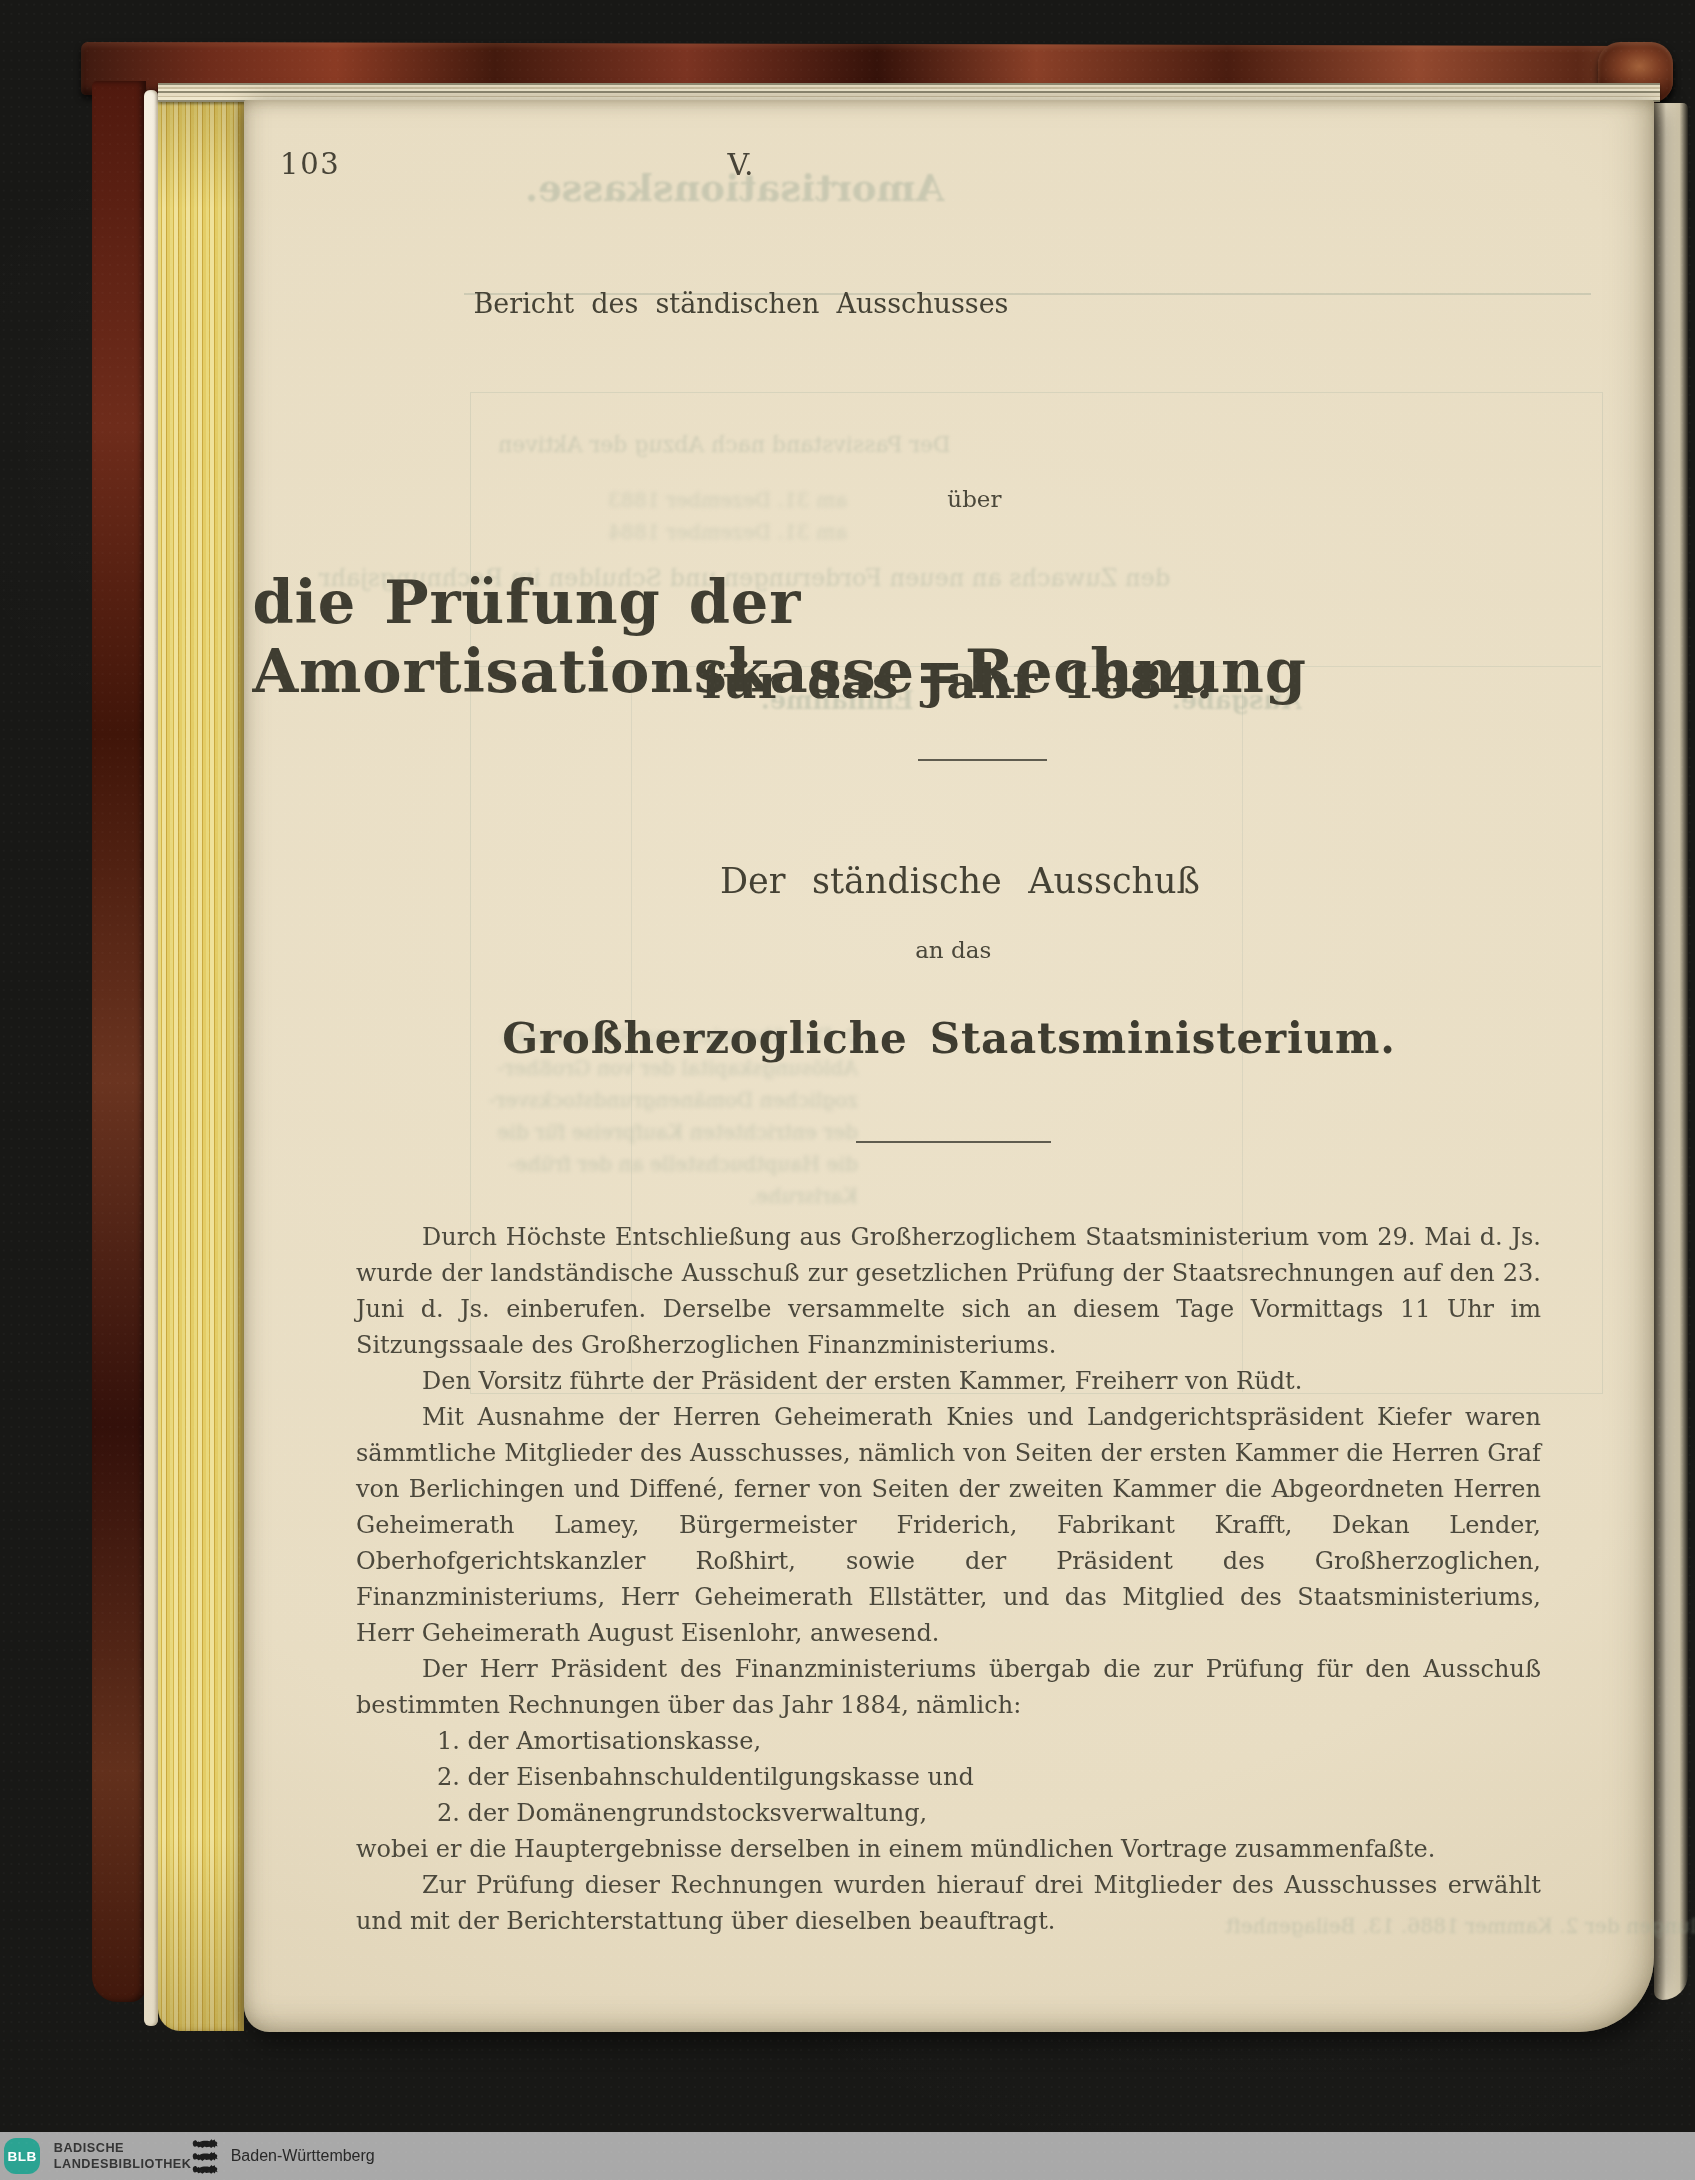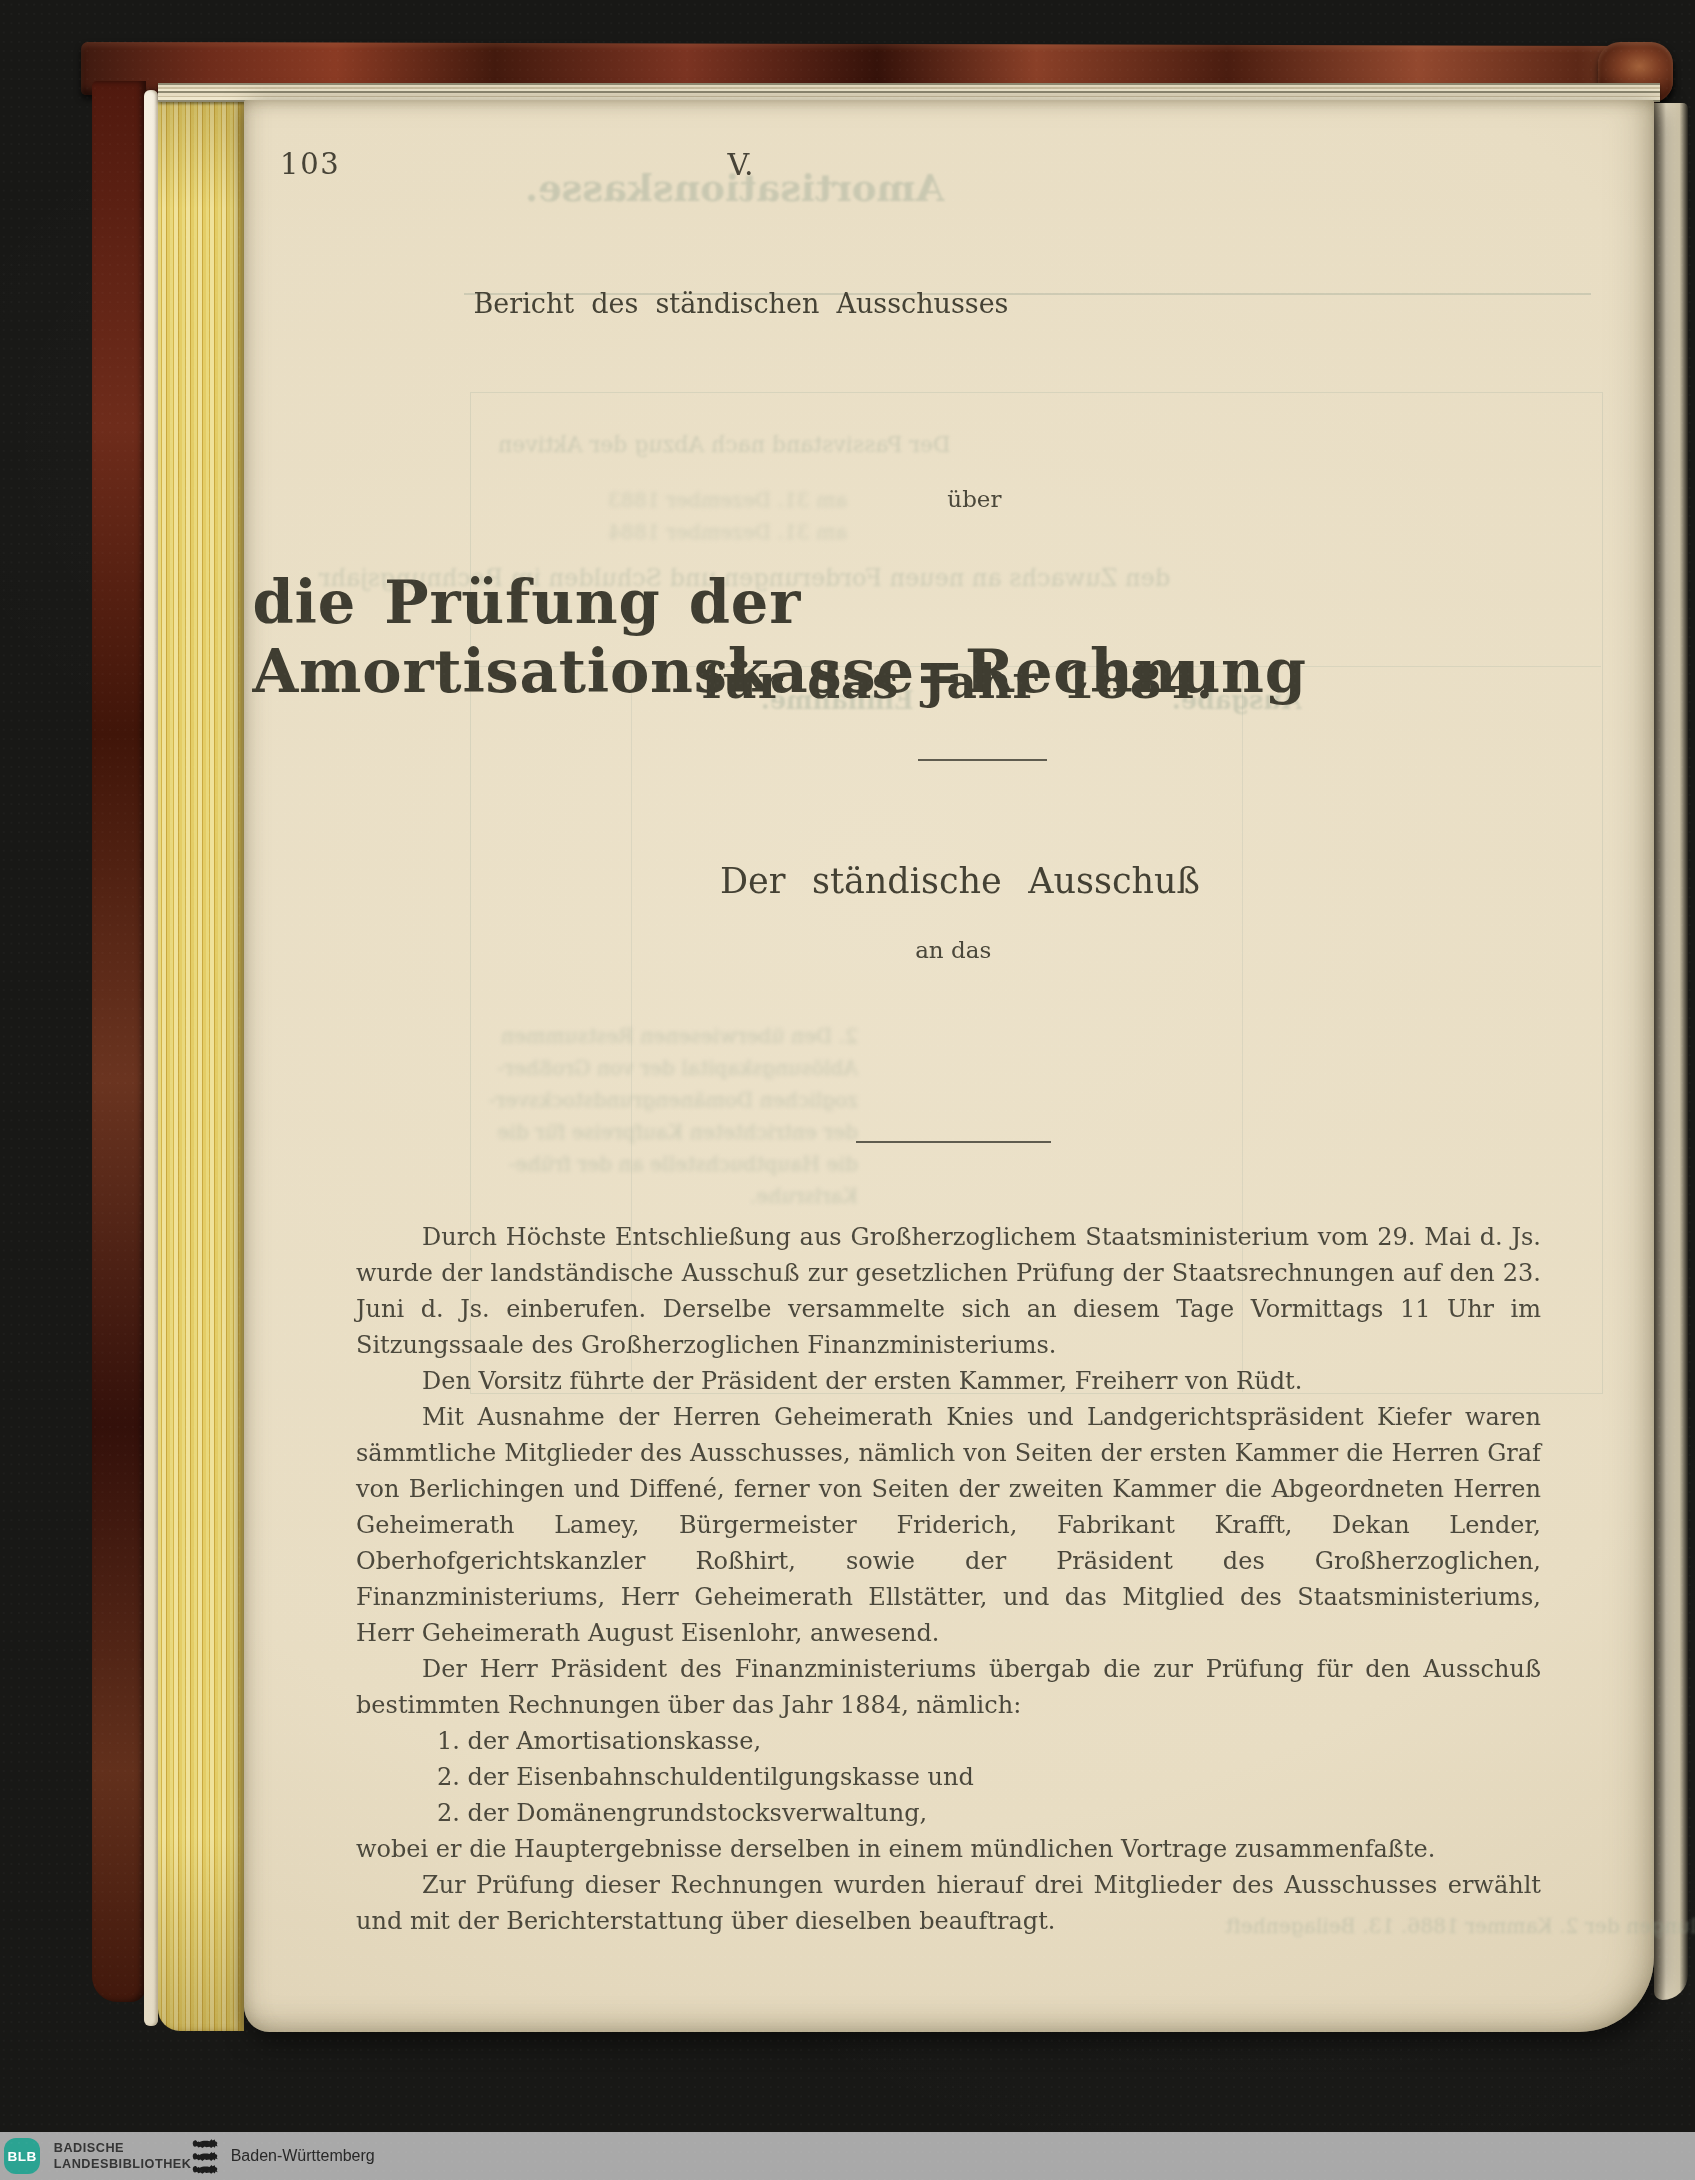--- a/index.html
+++ b/index.html
@@ -126,20 +126,21 @@
     <div class="sectionnum">V.</div>
 
     <div class="h-report">Bericht des ständischen Ausschusses</div>
     <div class="h-ueber">über</div>
     <div class="h-title1">die Prüfung der Amortisationskasse=Rechnung</div>
     <div class="h-title2">für das Jahr 1884.</div>
     <div class="rule1"></div>
 
     <div class="h-from">Der ständische Ausschuß</div>
     <div class="h-andas">an das</div>
+    <div class="h-to">Großherzogliche Staatsministerium.</div>
     <div class="rule2"></div>
 
     <div class="body-text">
       <p>Durch Höchste Entschließung aus Großherzoglichem Staatsministerium vom 29. Mai d. Js. wurde der landständische Ausschuß zur gesetzlichen Prüfung der Staatsrechnungen auf den 23. Juni d. Js. einberufen. Derselbe versammelte sich an diesem Tage Vormittags 11 Uhr im Sitzungssaale des Großherzoglichen Finanzministeriums.</p>
       <p>Den Vorsitz führte der Präsident der ersten Kammer, Freiherr von Rüdt.</p>
       <p>Mit Ausnahme der Herren Geheimerath Knies und Landgerichtspräsident Kiefer waren sämmtliche Mitglieder des Ausschusses, nämlich von Seiten der ersten Kammer die Herren Graf von Berlichingen und Diffené, ferner von Seiten der zweiten Kammer die Abgeordneten Herren Geheimerath Lamey, Bürgermeister Friderich, Fabrikant Krafft, Dekan Lender, Oberhofgerichtskanzler Roßhirt, sowie der Präsident des Großherzoglichen, Finanzministeriums, Herr Geheimerath Ellstätter, und das Mitglied des Staatsministeriums, Herr Geheimerath August Eisenlohr, anwesend.</p>
       <p>Der Herr Präsident des Finanzministeriums übergab die zur Prüfung für den Ausschuß bestimmten Rechnungen über das Jahr 1884, nämlich:</p>
       <p class="li">1. der Amortisationskasse,</p>
       <p class="li">2. der Eisenbahnschuldentilgungskasse und</p>
       <p class="li">2. der Domänengrundstocksverwaltung,</p>

